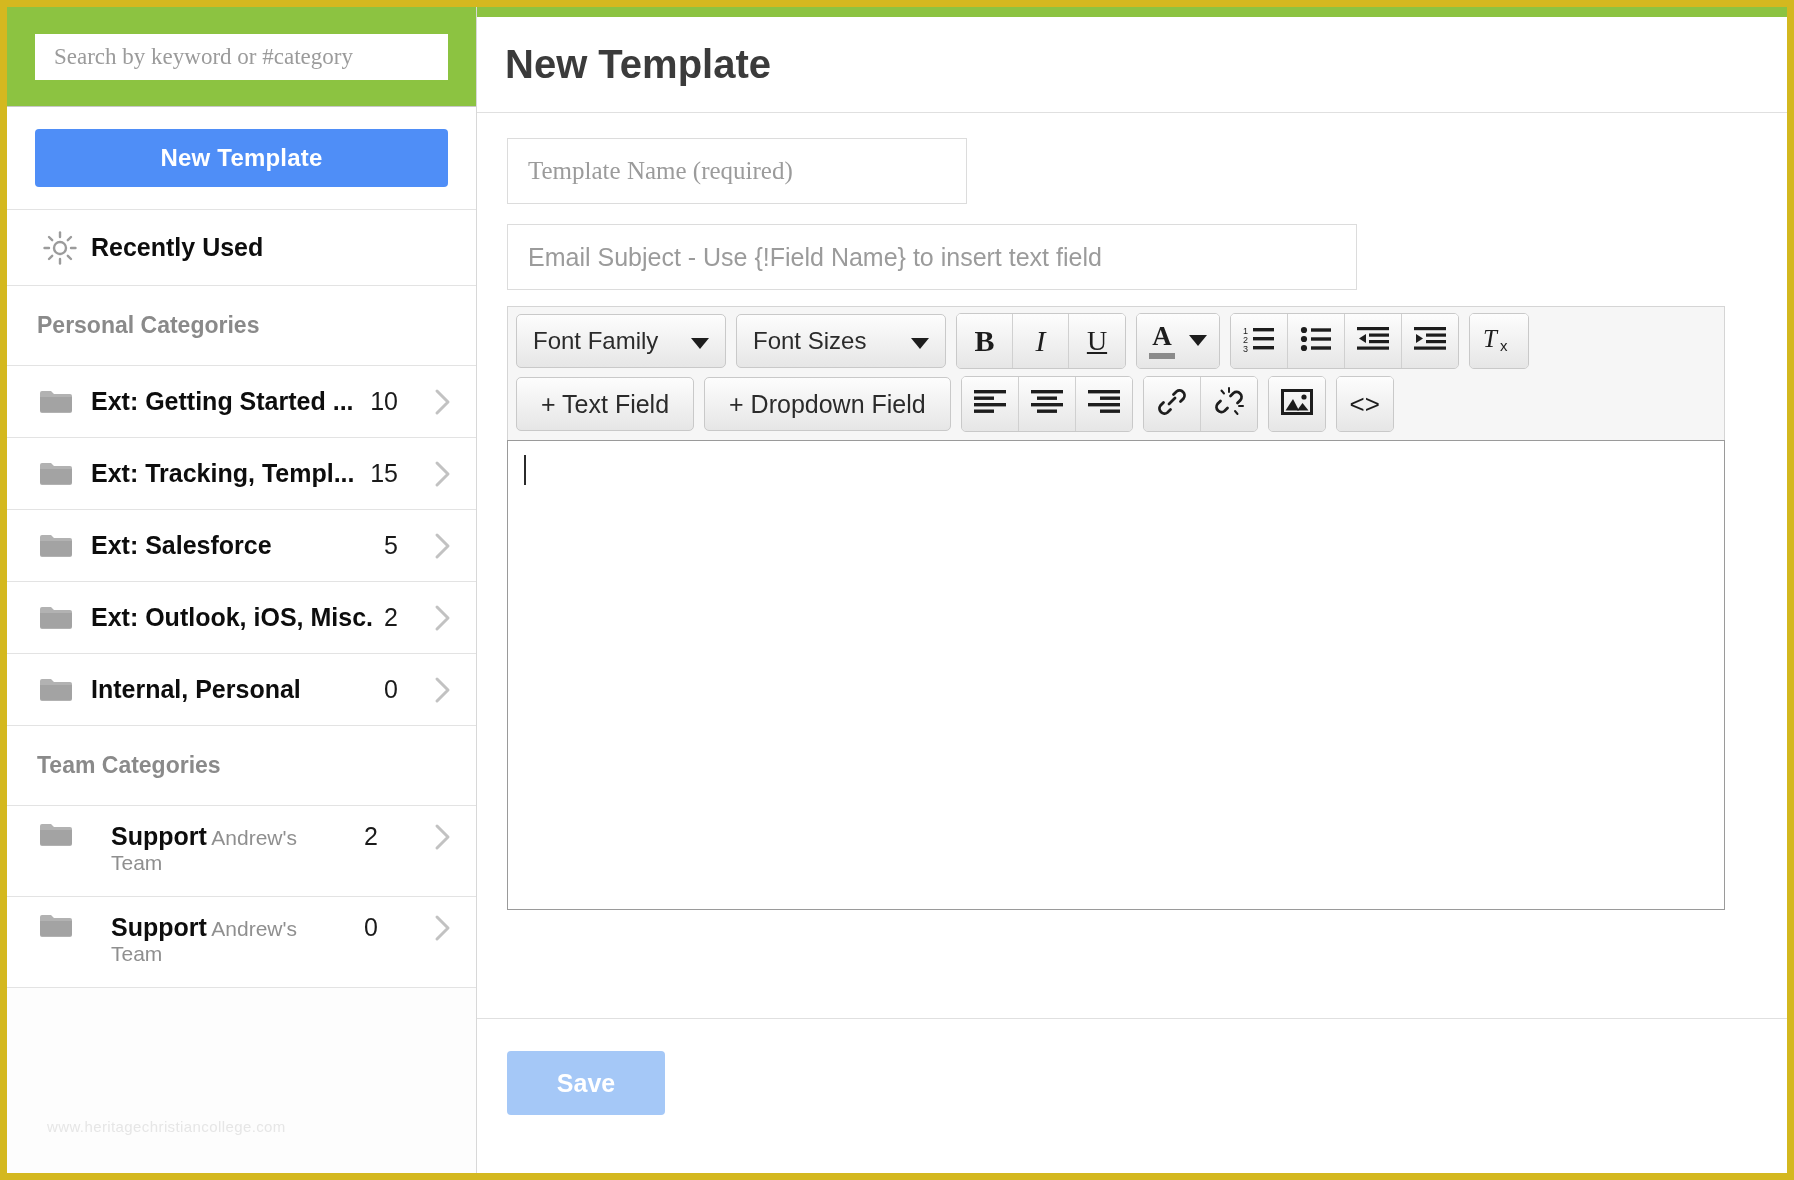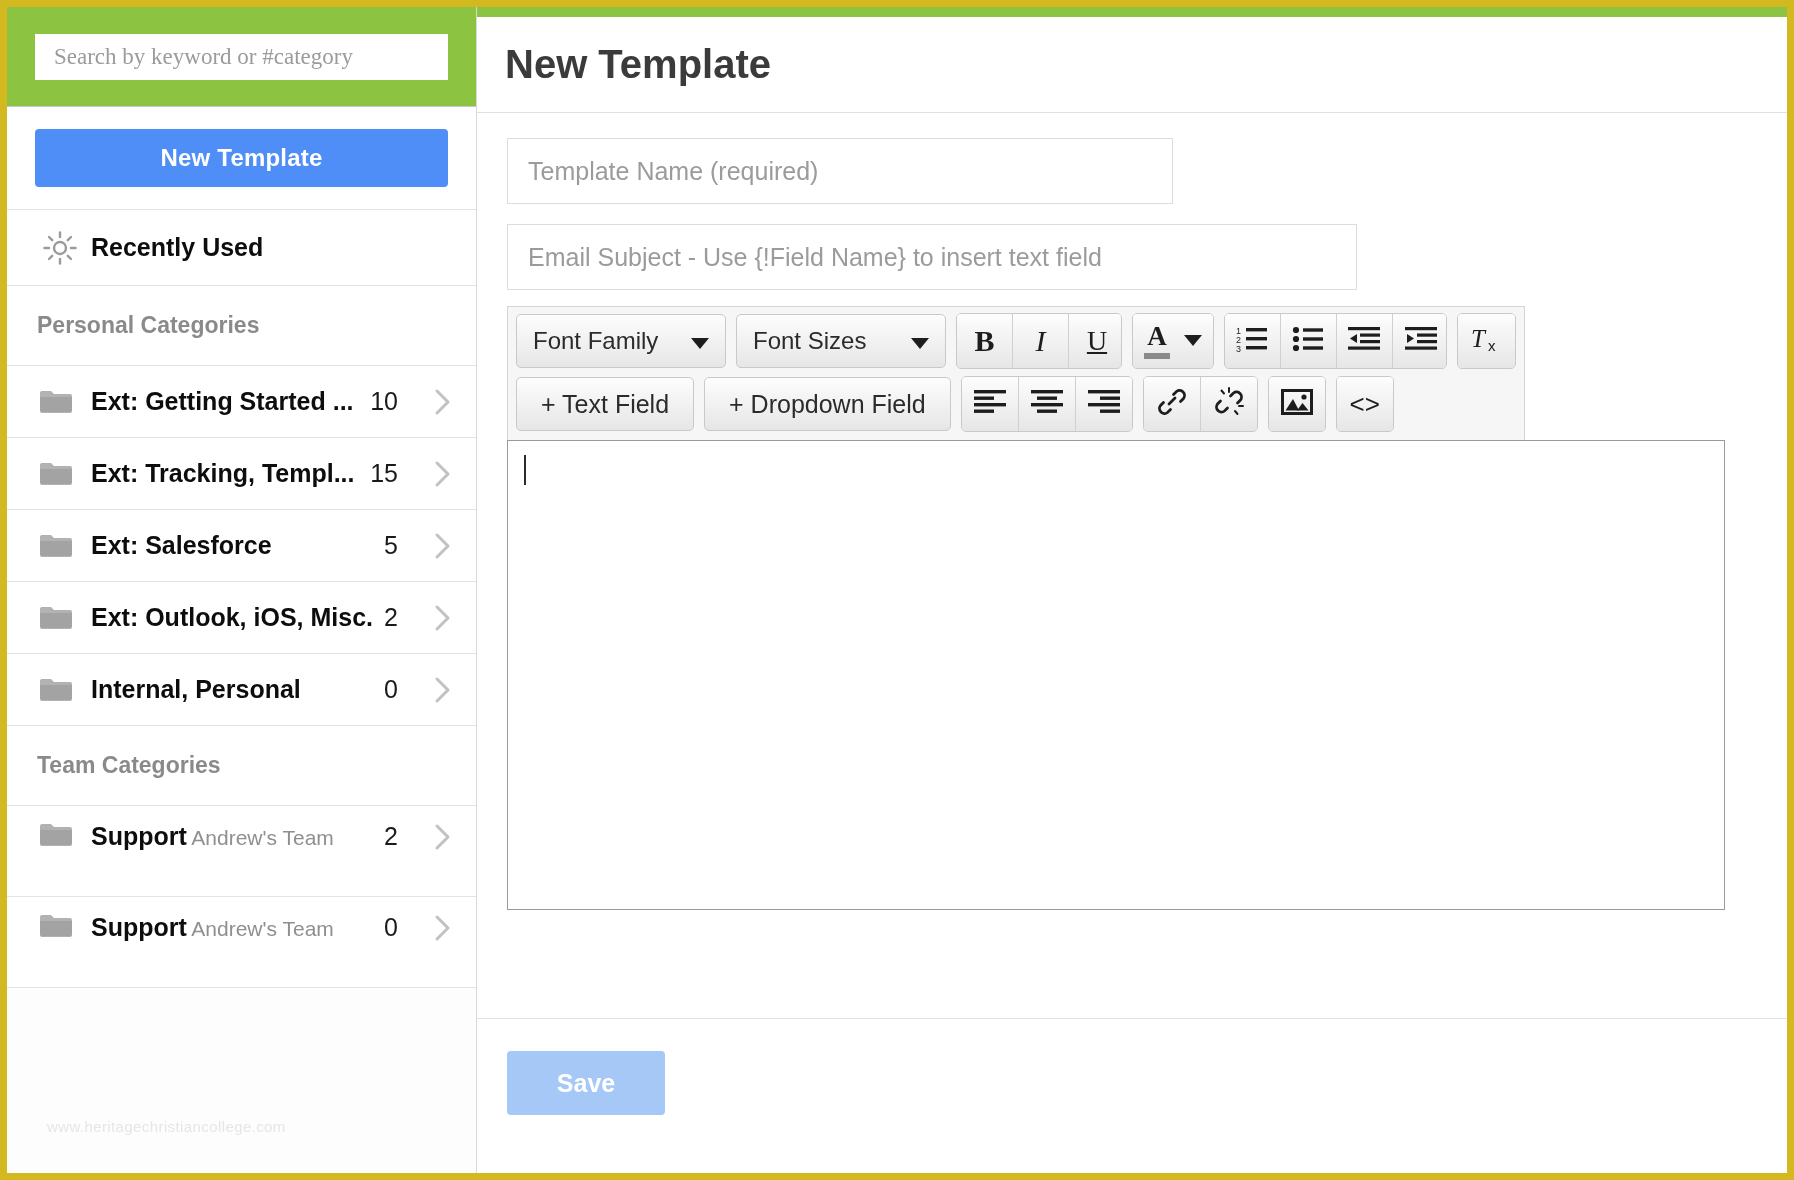--- a/index.html
+++ b/index.html
@@ -130,21 +130,21 @@
 
   .cat-row {
     min-height: 72px;
     display: flex;
     align-items: center;
     padding: 0 22px 0 32px;
     border-bottom: 1px solid #e3e3e3;
     background: #ffffff;
     cursor: pointer;
   }
-  .cat-row.with-sub { min-height: 91px; align-items: flex-start; padding-top: 16px; }
+  .cat-row.with-sub { min-height: 91px; align-items: flex-start; padding-top: 16px; gap: 20px; }
 
   .folder-icon { width: 40px; flex: 0 0 40px; display:flex; align-items:center; }
   .cat-text { flex: 1 1 auto; margin-left: 12px; min-width: 0; }
   .cat-name {
     font-size: 25px;
     font-weight: bold;
     color: #0d0d0d;
     white-space: nowrap;
     overflow: hidden;
     text-overflow: ellipsis;
@@ -221,30 +221,30 @@
     border: 1px solid #dcdcdc;
     background: #ffffff;
     font-size: 25px;
     color: #8f8f8f;
     padding: 0 20px;
     font-family: "Liberation Sans", sans-serif;
     outline: none;
     display: block;
   }
   .field-input::placeholder { color: #9b9b9b; }
-  #template-name-input { width: 666px; margin-bottom: 20px; }
+  #template-name-input { width: 460px; margin-bottom: 20px; font-family: Liberation Serif, serif; }
   #email-subject-input { width: 850px; margin-bottom: 16px; }
 
   
   #editor-toolbar {
     border: 1px solid #d5d5d5;
     border-bottom: none;
     background: #f6f6f6;
     padding: 6px 8px 8px 8px;
-    width: 1018px;
+    width: 1218px;
   }
   .tb-row { display: flex; align-items: center; gap: 10px; margin-bottom: 7px; }
   .tb-row:last-child { margin-bottom: 0; }
 
   .tb-group {
     display: flex;
     border: 1px solid #c9c9c9;
     border-radius: 5px;
     overflow: hidden;
     background: linear-gradient(#ffffff, #e8e8e8);

